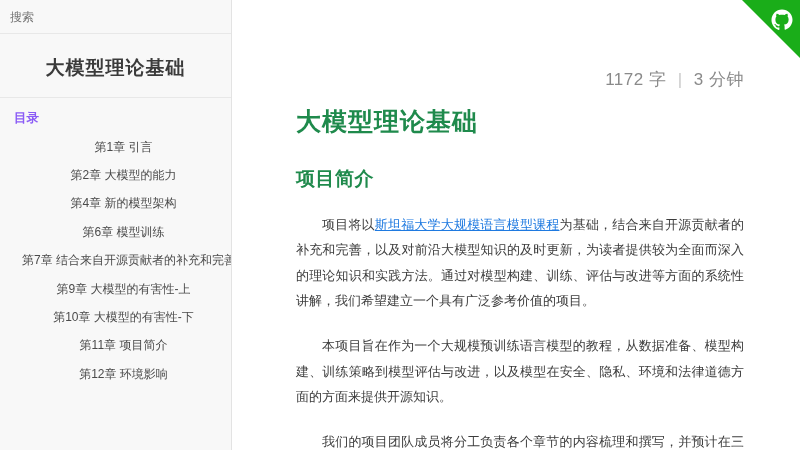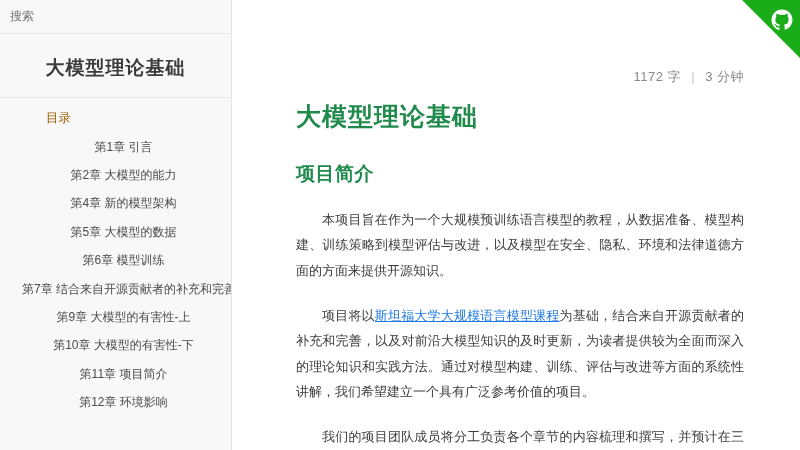--- a/index.html
+++ b/index.html
@@ -37,44 +37,43 @@
     display: flex;
     align-items: center;
     padding-left: 10px;
     box-sizing: border-box;
     background: #f8f8f8;
   }
   .search-input {
     border: none;
     outline: none;
     background: transparent;
-    font-family: Liberation Mono, monospace;
+    font-family: Liberation Sans, sans-serif;
     font-size: 12px;
     color: #999999;
     width: 180px;
     padding: 0;
   }
   .site-title-wrap {
     padding: 22px 0 16px 0;
     text-align: center;
     border-bottom: 1px solid #e8e8e8;
   }
   .site-title {
     font-size: 19px;
     font-weight: bold;
     color: #3b3b3b;
     letter-spacing: 1px;
     line-height: 1.3;
   }
   .toc-heading {
     font-size: 12.5px;
-    color: #a16207;
-    font-weight: normal;
+    color: #8b5cf6;
+    font-weight: bold;
     padding: 12px 0 6px 14px;
-    margin-left: 32px;
   }
   .toc-list {
     list-style: none;
     margin: 0;
     padding: 0;
   }
   .toc-item {
     font-size: 12px;
     color: #4a4a4a;
     padding: 7px 6px 7px 22px;
@@ -89,21 +88,21 @@
     flex: 1;
     height: 450px;
     box-sizing: border-box;
     padding: 0 56px 0 64px;
     position: relative;
     overflow: hidden;
     background: #ffffff;
   }
   .meta-row {
     text-align: right;
-    font-size: 13px;
+    font-size: 17px;
     color: #8a8a8a;
     padding-top: 68px;
     letter-spacing: 0.5px;
   }
   .meta-sep {
     color: #c8c8c8;
     padding: 0 6px;
   }
   .doc-title {
     font-size: 25px;
@@ -166,21 +165,20 @@
     <div class="site-title-wrap">
       <div class="site-title">大模型理论基础</div>
     </div>
 
     <div class="toc-heading">目录</div>
 
     <ul class="toc-list">
       <li class="toc-item">第1章 引言</li>
       <li class="toc-item">第2章 大模型的能力</li>
       <li class="toc-item">第4章 新的模型架构</li>
-      <li class="toc-item">第5章 大模型的数据</li>
       <li class="toc-item">第6章 模型训练</li>
       <li class="toc-item">第7章 结合来自开源贡献者的补充和完善</li>
       <li class="toc-item">第9章 大模型的有害性-上</li>
       <li class="toc-item">第10章 大模型的有害性-下</li>
       <li class="toc-item">第11章 项目简介</li>
       <li class="toc-item">第12章 环境影响</li>
     </ul>
   </aside>
 
   <main class="content">
@@ -188,23 +186,23 @@
     <div class="meta-row">
       <span>1172 字</span>
       <span class="meta-sep">|</span>
       <span>3 分钟</span>
     </div>
 
     <h1 class="doc-title">大模型理论基础</h1>
 
     <h2 class="section-title">项目简介</h2>
 
+    <p class="para"><span>项目将以</span><a class="link">斯坦福大学大规模语言模型课程</a><span>为基础，结合来自开源贡献者的补充和完善，以及对前沿大模型知识的及时更新，为读者提供较为全面而深入的理论知识和实践方法。通过对模型构建、训练、评估与改进等方面的系统性讲解，我们希望建立一个具有广泛参考价值的项目。</span></p>
+
     <p class="para">本项目旨在作为一个大规模预训练语言模型的教程，从数据准备、模型构建、训练策略到模型评估与改进，以及模型在安全、隐私、环境和法律道德方面的方面来提供开源知识。</p>
-
-    <p class="para"><span>项目将以</span><a class="link">斯坦福大学大规模语言模型课程</a><span>为基础，结合来自开源贡献者的补充和完善，以及对前沿大模型知识的及时更新，为读者提供较为全面而深入的理论知识和实践方法。通过对模型构建、训练、评估与改进等方面的系统性讲解，我们希望建立一个具有广泛参考价值的项目。</span></p>
 
     <p class="para">我们的项目团队成员将分工负责各个章节的内容梳理和撰写，并预计在三个月内完成初始版本内容。随后，我们将持续根据社区贡献和反馈进行内容的更新和优化，以确保项目的持续发展和知识的时效性。我们期待通过这个项目，为大型语言模型研究领域贡献一份宝贵的资源，推动相关技术的快速发展和广泛应用。</p>
   </main>
 
   <div class="ribbon"></div>
   <svg class="ribbon-bird" viewBox="0 0 24 24" aria-hidden="true">
     <path fill="currentColor" d="M12 1.5C6.2 1.5 1.5 6.2 1.5 12c0 4.6 3 8.6 7.2 10 .5.1.7-.2.7-.5v-2c-2.9.6-3.6-1.3-3.6-1.3-.5-1.2-1.2-1.6-1.2-1.6-1-.7.1-.7.1-.7 1.1.1 1.6 1.1 1.6 1.1 1 1.6 2.5 1.2 3.1.9.1-.7.4-1.2.7-1.4-2.3-.3-4.7-1.2-4.7-5.1 0-1.1.4-2 1-2.8-.1-.3-.5-1.3.1-2.7 0 0 .9-.3 2.9 1.1.8-.2 1.7-.3 2.6-.3.9 0 1.8.1 2.6.3 2-1.4 2.9-1.1 2.9-1.1.6 1.4.2 2.4.1 2.7.7.7 1 1.7 1 2.8 0 3.9-2.4 4.8-4.7 5.1.4.3.7.9.7 1.9v2.8c0 .3.2.6.7.5 4.2-1.4 7.2-5.4 7.2-10C22.5 6.2 17.8 1.5 12 1.5z"></path>
   </svg>
 
 </div>

